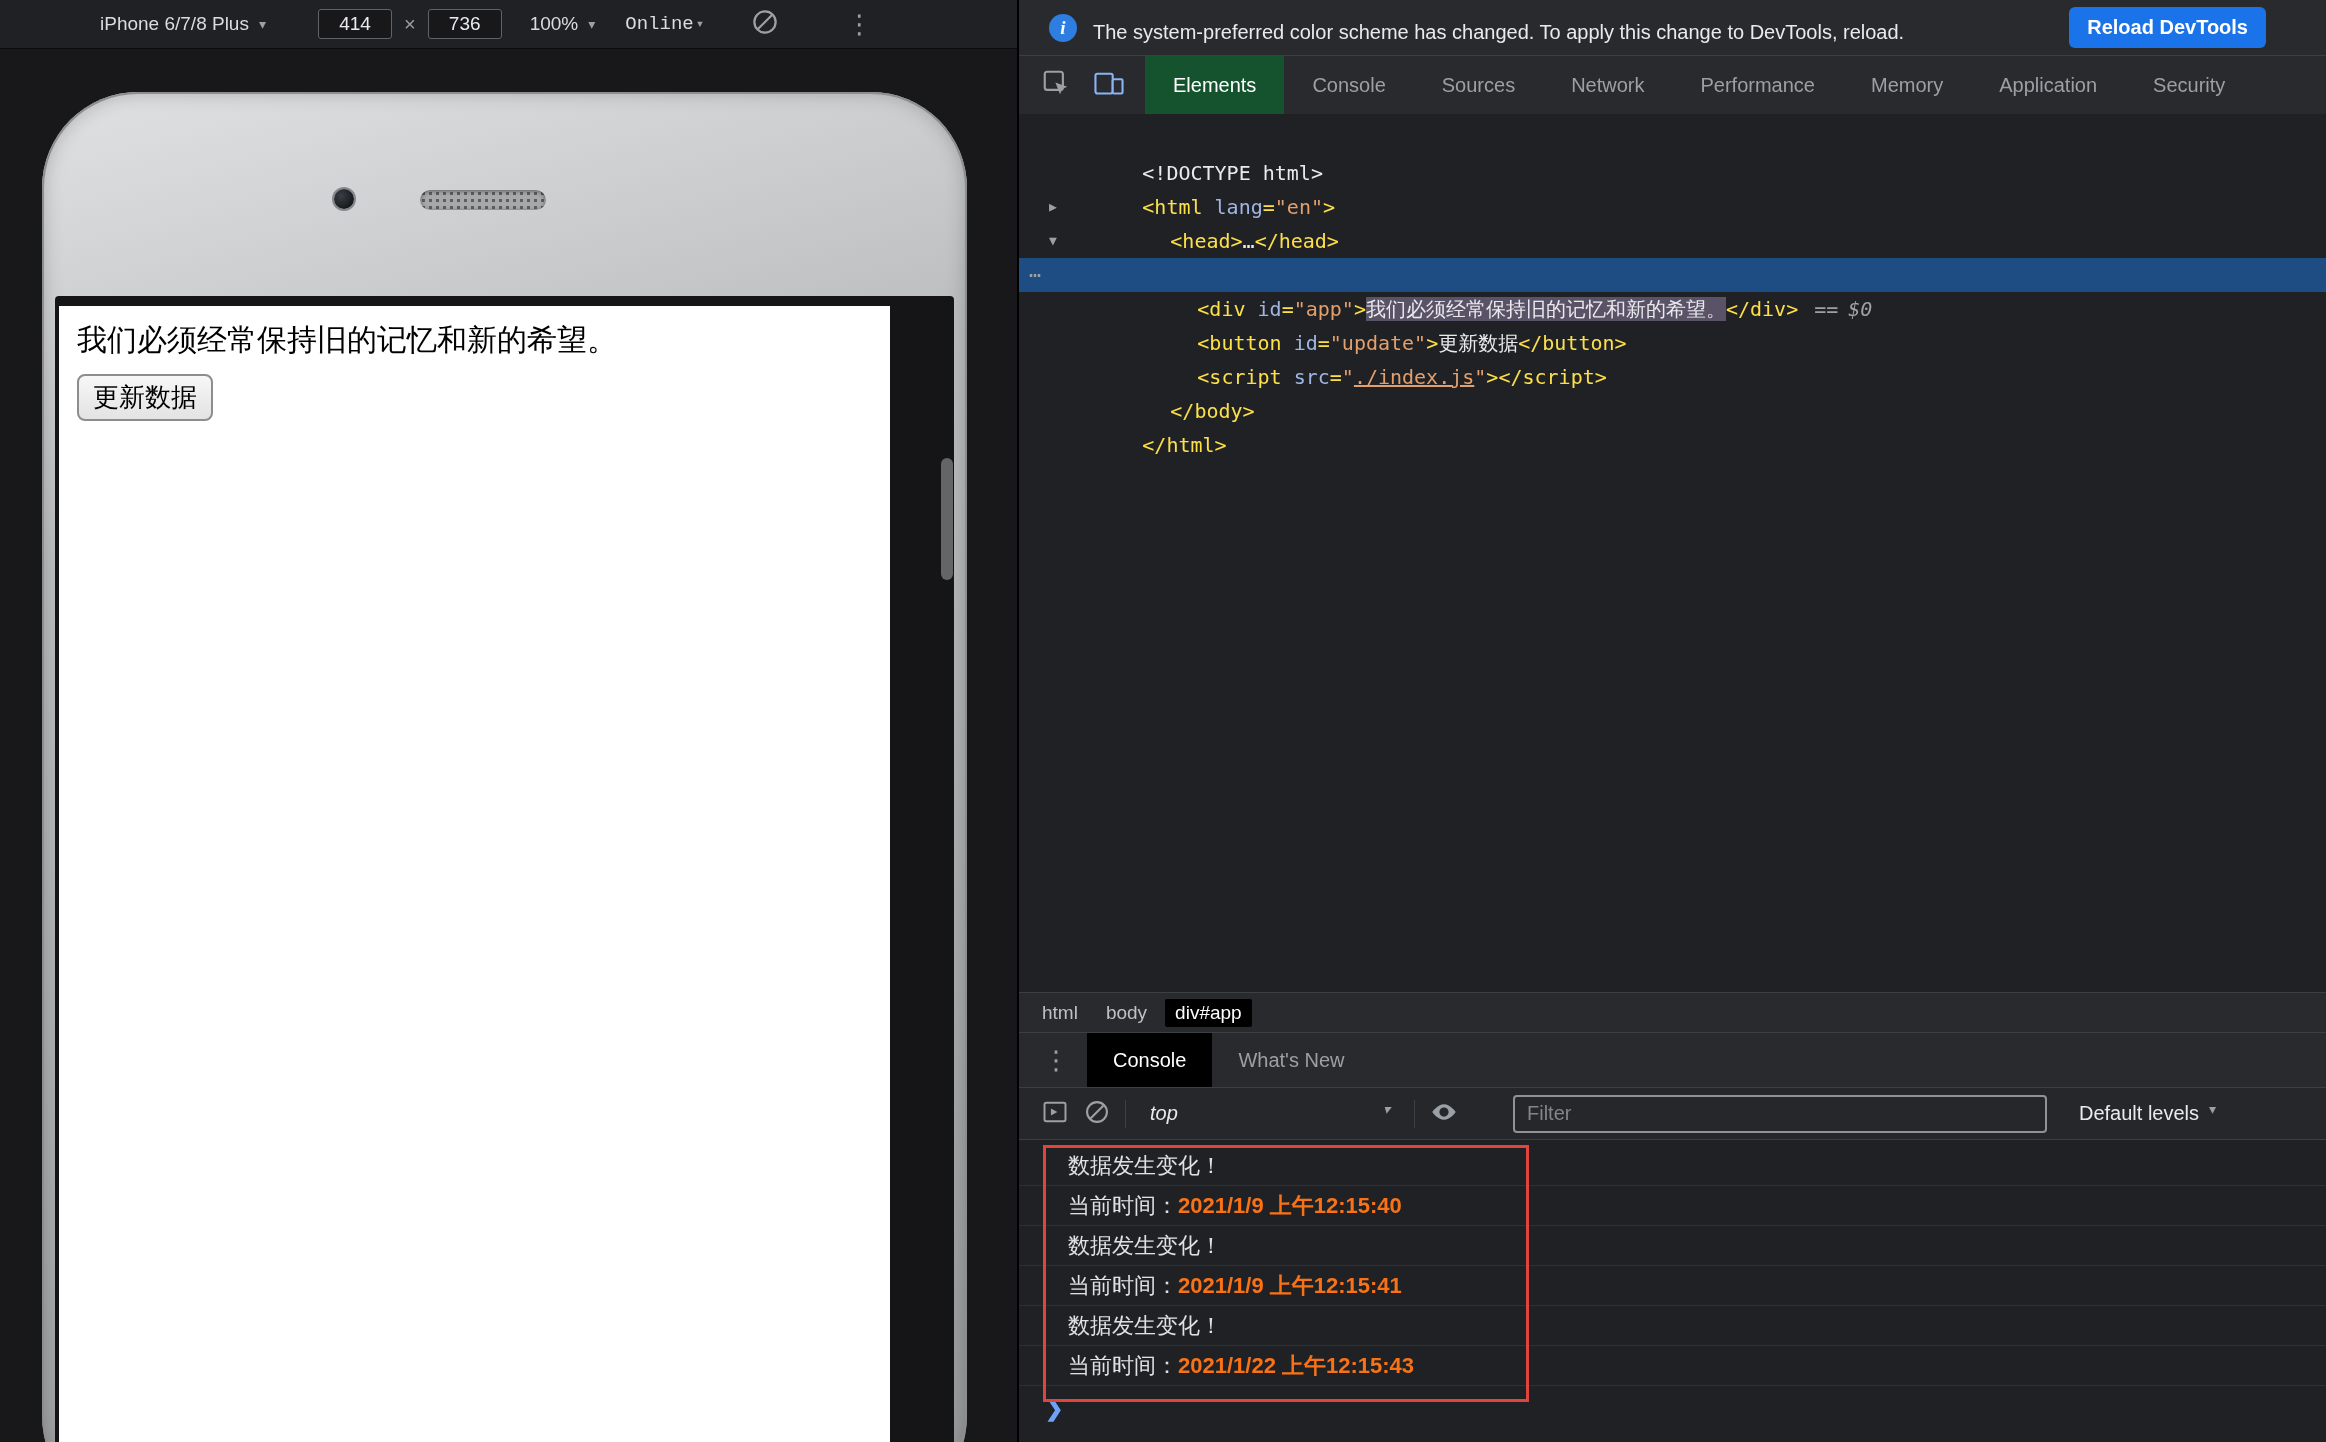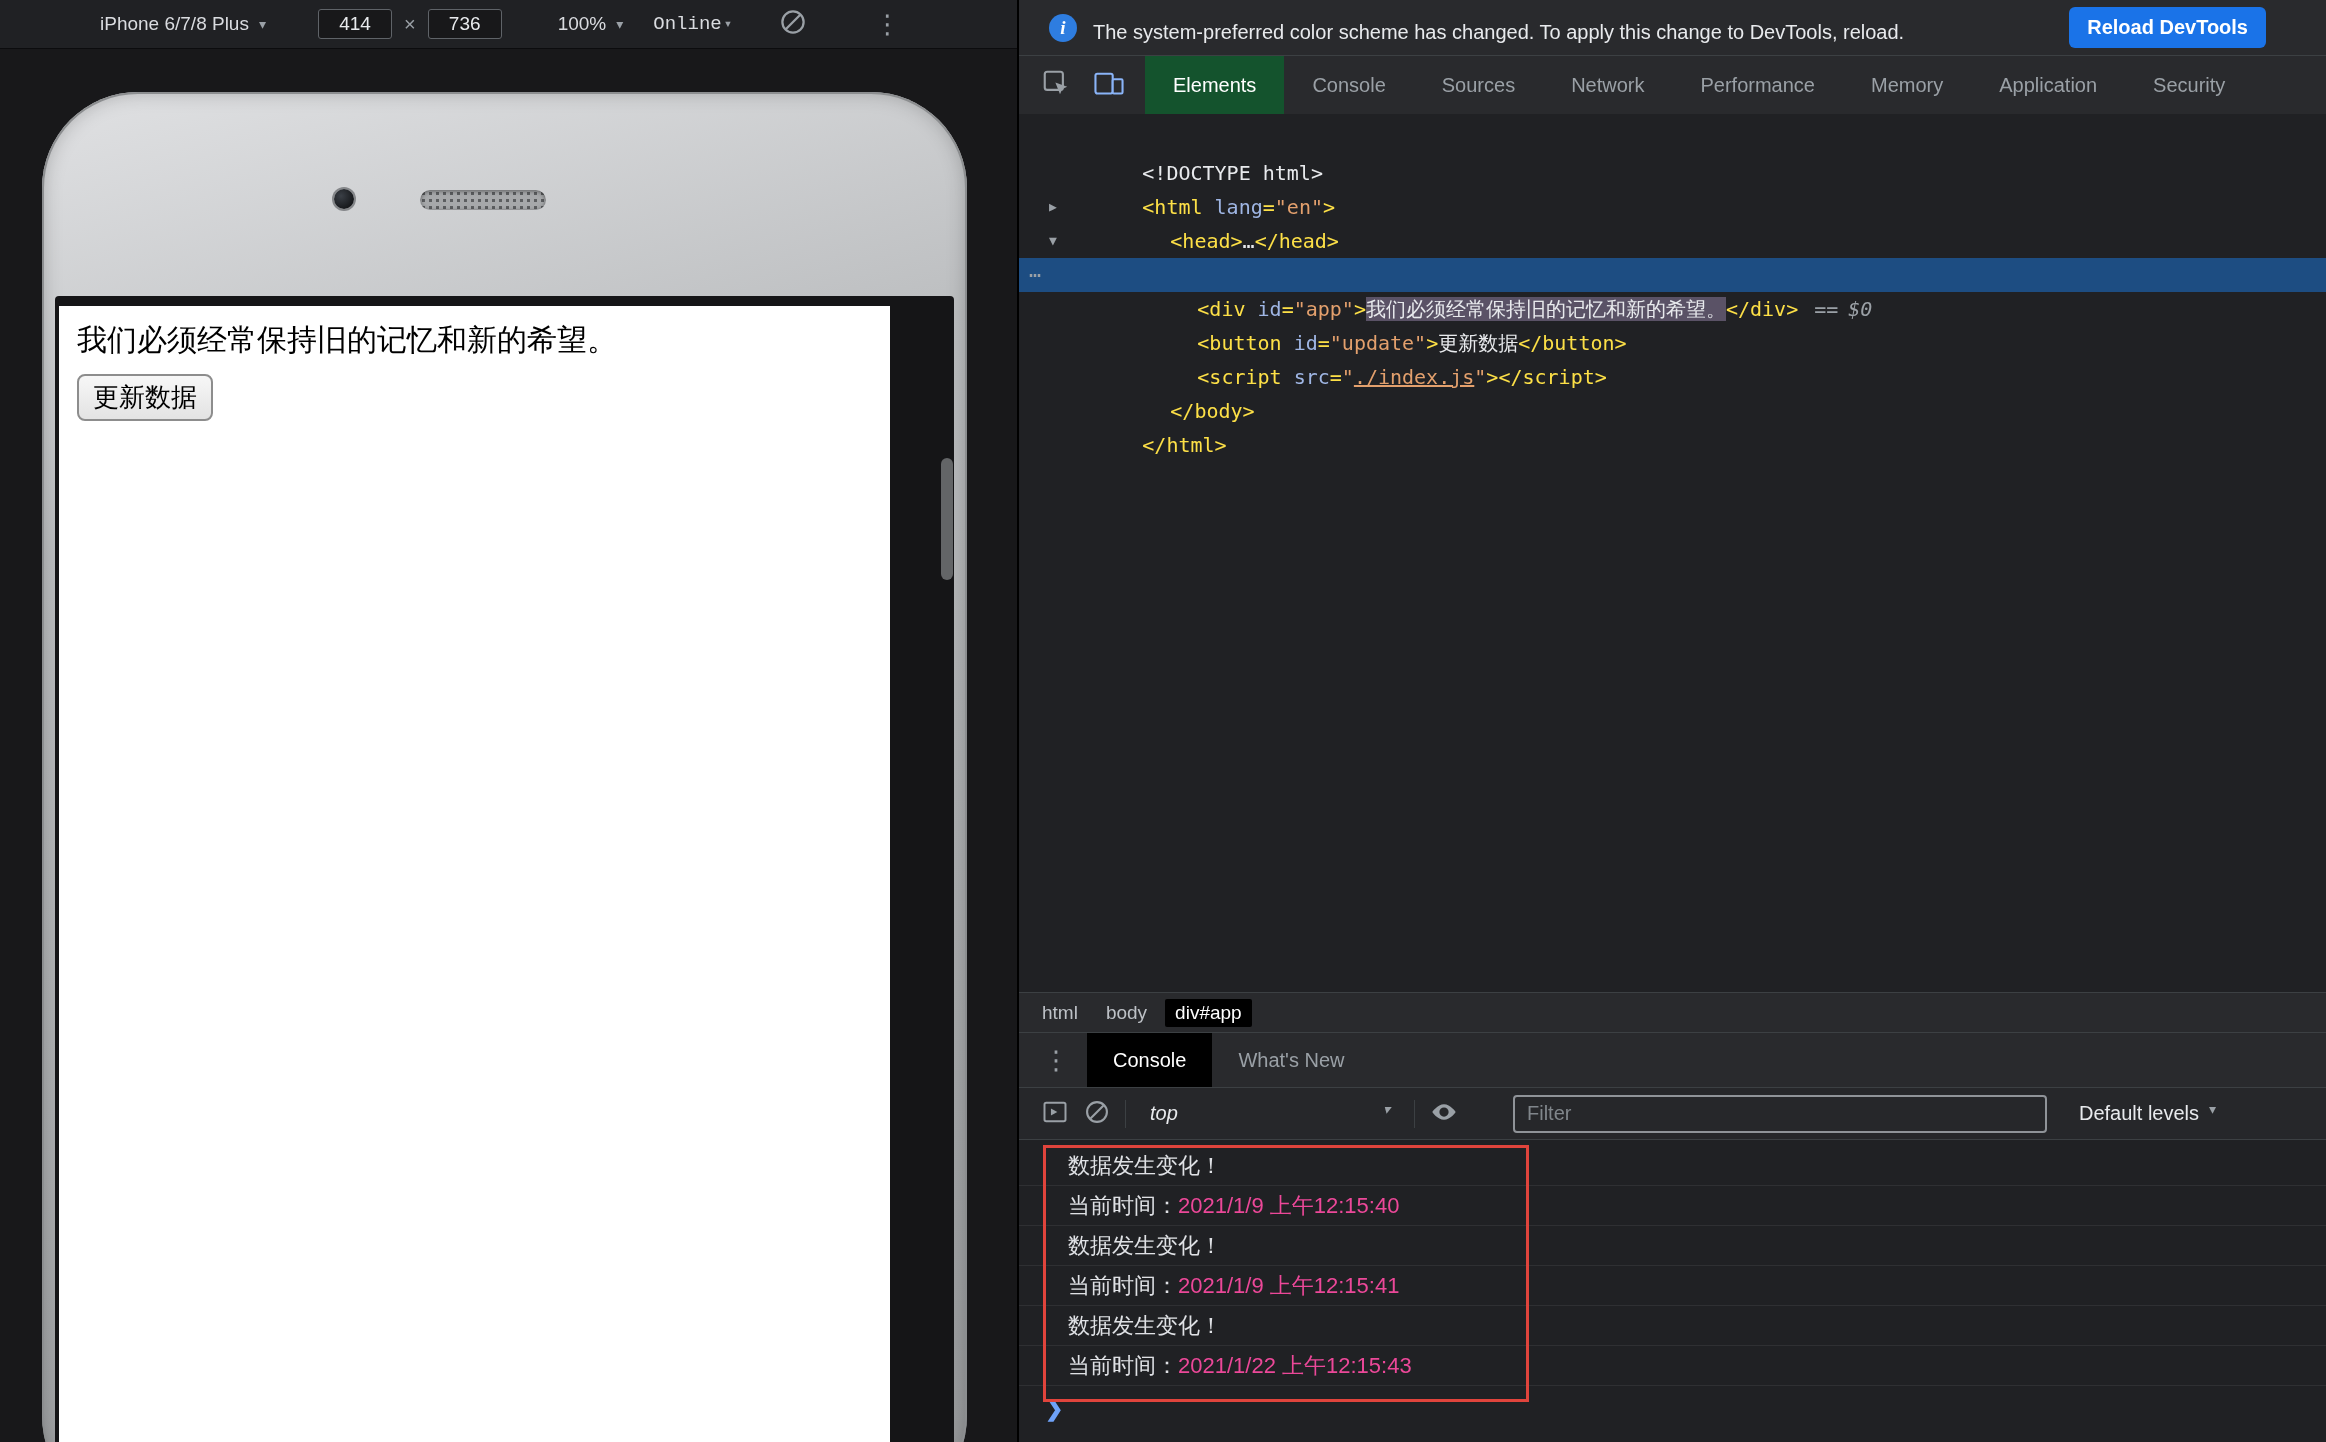--- a/index.html
+++ b/index.html
@@ -7,21 +7,21 @@
   body{font-family:"Liberation Sans",sans-serif;}
   #screenshot{position:relative;width:2326px;height:1442px;overflow:hidden;background:#18181a;}
 
   
   .left-pane{position:absolute;left:0;top:0;width:1019px;height:1442px;background:#18181a;border-right:2px solid #000;}
   .device-toolbar{height:49px;background:#202124;border-bottom:1px solid #0c0c0e;display:flex;align-items:center;padding-left:100px;color:#dadce0;font-size:19px;}
   .dt-device{display:flex;align-items:center;gap:10px;margin-right:52px;white-space:nowrap;}
   .caret{color:#9aa0a6;font-size:14px;line-height:1;}
   .dim-input{width:74px;height:30px;background:#18181a;border:1px solid #5f6368;border-radius:3px;color:#e8eaed;text-align:center;font-size:19px;font-family:inherit;}
   .dt-times{color:#9aa0a6;margin:0 12px;font-size:20px;}
-  .dt-zoom{display:flex;align-items:center;gap:10px;margin-left:56px;white-space:nowrap;}
+  .dt-zoom{display:flex;align-items:center;gap:10px;margin-left:28px;white-space:nowrap;}
   .dt-net{display:flex;align-items:center;gap:2px;margin-left:30px;white-space:nowrap;font-family:Liberation Mono, monospace;}
   .dt-rotate{margin-left:46px;display:flex;align-items:center;}
   .dt-dots{margin-left:66px;color:#9aa0a6;font-size:26px;line-height:1;}
 
   .phone-frame{position:absolute;left:42px;top:92px;width:925px;height:1420px;border-radius:96px;
     background:linear-gradient(165deg,#e0e1e3 0%,#bcbec0 28%,#aaacae 65%,#96989a 100%);
     box-shadow:inset 0 0 0 2px #8c8e90, inset 0 0 20px rgba(0,0,0,.25);}
   .phone-camera{position:absolute;left:292px;top:97px;width:20px;height:20px;border-radius:50%;
     background:radial-gradient(circle at 35% 35%,#3a3f46,#17191c 70%);box-shadow:0 0 0 2px #85878a;}
   .phone-speaker{position:absolute;left:378px;top:98px;width:126px;height:20px;border-radius:10px;
@@ -71,21 +71,21 @@
 
   .console-toolbar{flex:0 0 52px;background:#26272a;border-bottom:1px solid #3c4043;display:flex;align-items:center;padding:0 20px 0 22px;gap:14px;}
   .vsep{width:1px;height:28px;background:#3c4043;}
   .context-sel{display:flex;align-items:flex-start;justify-content:space-between;width:260px;color:#e8eaed;font-size:20px;padding:0 10px;font-style:italic;}
   .filter-input{width:534px;height:38px;margin-left:40px;background:transparent;border:2px solid #8f9398;border-radius:4px;color:#e8eaed;font-size:20px;padding:0 12px;font-family:inherit;}
   .filter-input::placeholder{color:#80868b;}
   .levels{display:flex;align-items:flex-start;gap:10px;color:#e8eaed;font-size:20px;margin-left:18px;white-space:nowrap;}
 
   .console-area{flex:0 0 302px;position:relative;background:#202124;padding-top:6px;}
   .console-row{height:40px;display:flex;align-items:center;padding-left:49px;border-bottom:1px solid rgba(255,255,255,.07);font-size:22px;color:#dfe1e5;white-space:pre;}
-  .t-value{font-weight:normal;color:#ec4899;}
+  .t-value{font-weight:bold;color:#f97316;}
   .console-prompt{display:flex;align-items:center;padding:10px 0 0 26px;color:#6ea2f8;font-size:22px;font-weight:bold;}
   .annotation{position:absolute;left:24px;top:1145px;width:486px;height:257px;border:3px solid #e0443c;z-index:9;pointer-events:none;}
 </style>
 </head>
 <body>
 
 <div id="screenshot">
 
   <div class="left-pane">
 

